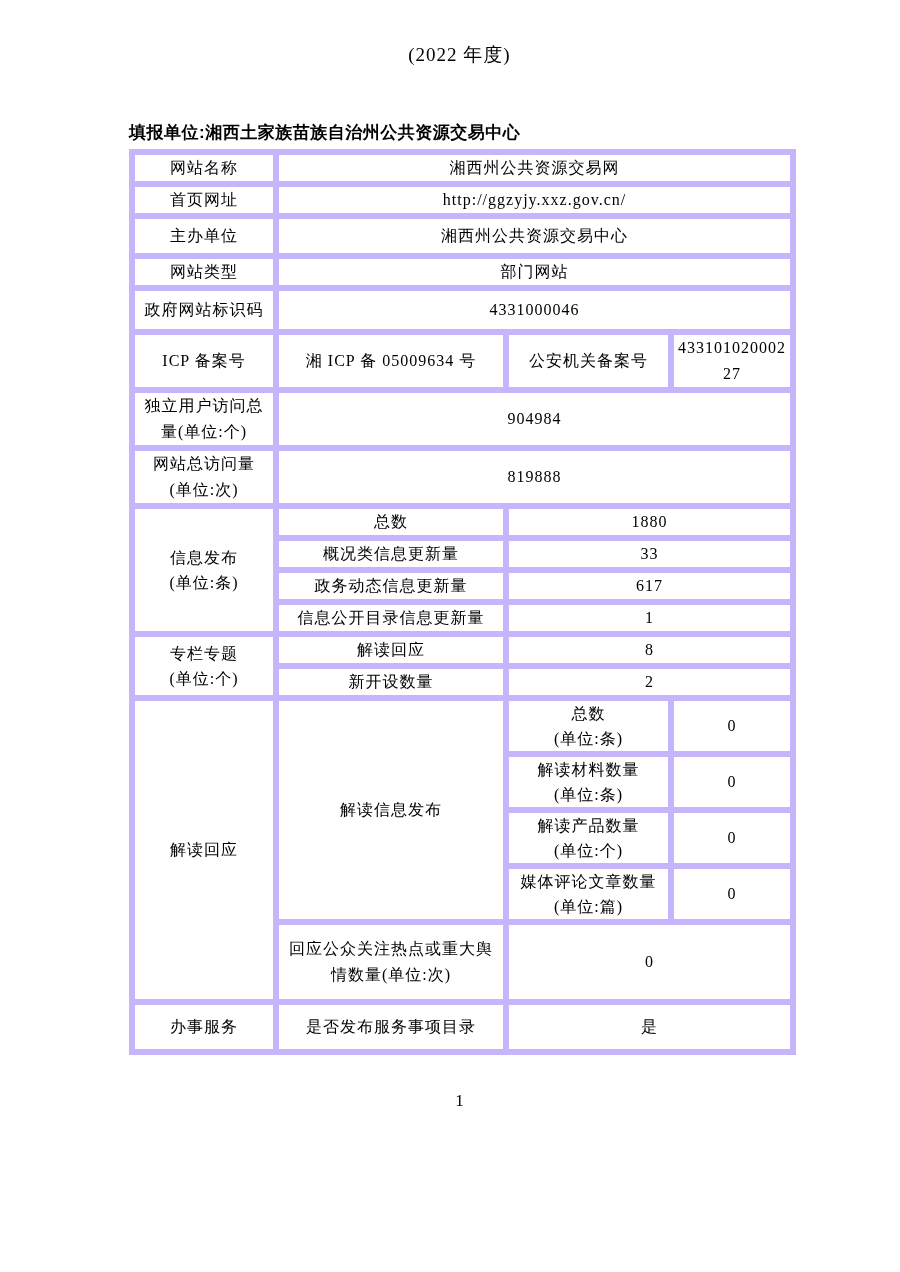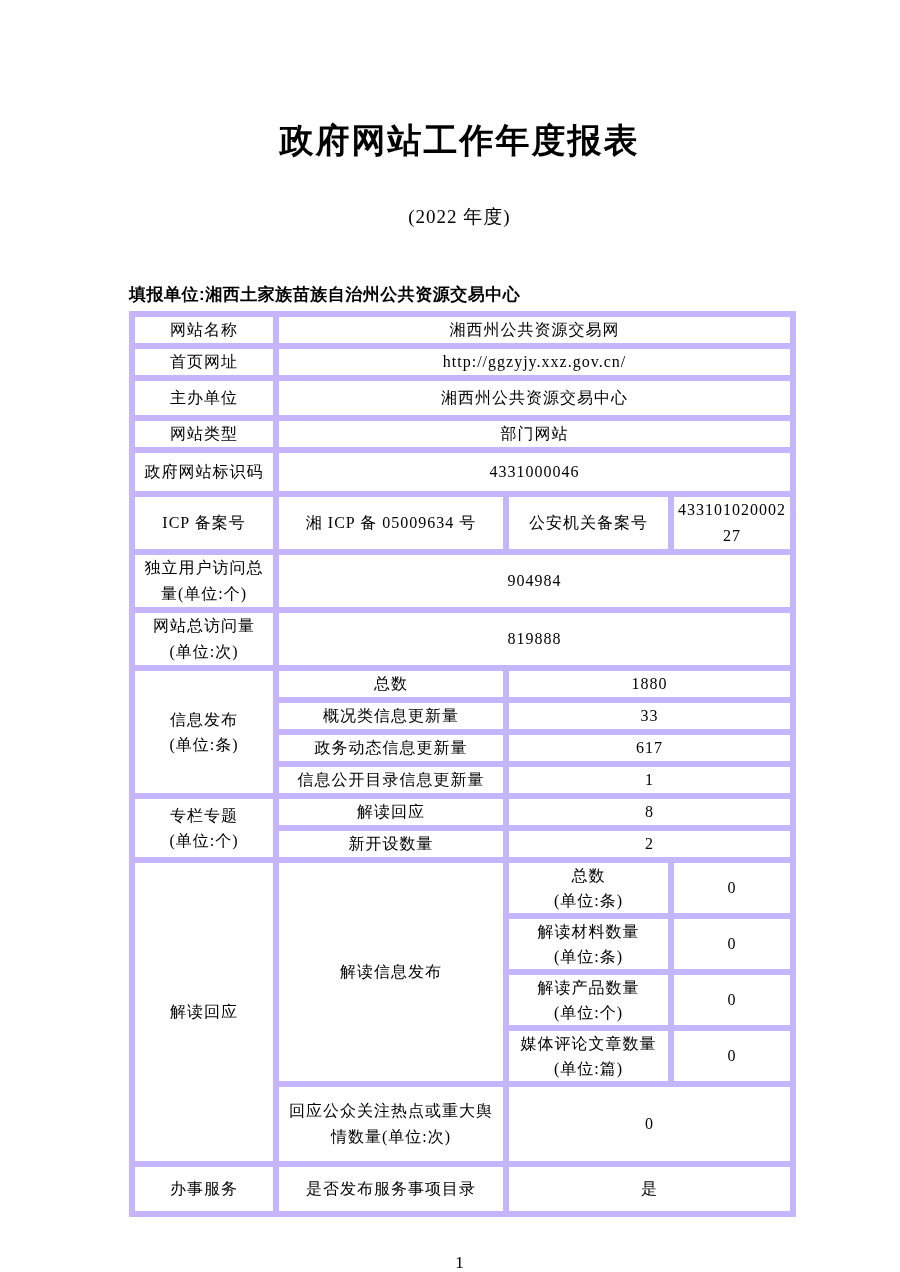--- a/index.html
+++ b/index.html
@@ -64,21 +64,20 @@
     text-align:center;
     font-size:17px;
   }
 </style>
 </head>
 <body>
 
 <div class="page">
   <div class="content">
 
-    <h1 class="doc-title">政府网站工作年度报表</h1>
     <div class="doc-subtitle">(2022 年度)</div>
     <div class="unit-line">填报单位:湘西土家族苗族自治州公共资源交易中心</div>
 
     <table class="report">
       <colgroup>
         <col style="width:144px">
           <col style="width:230px">
           <col style="width:165px">
           <col style="width:122px">
       </colgroup>

